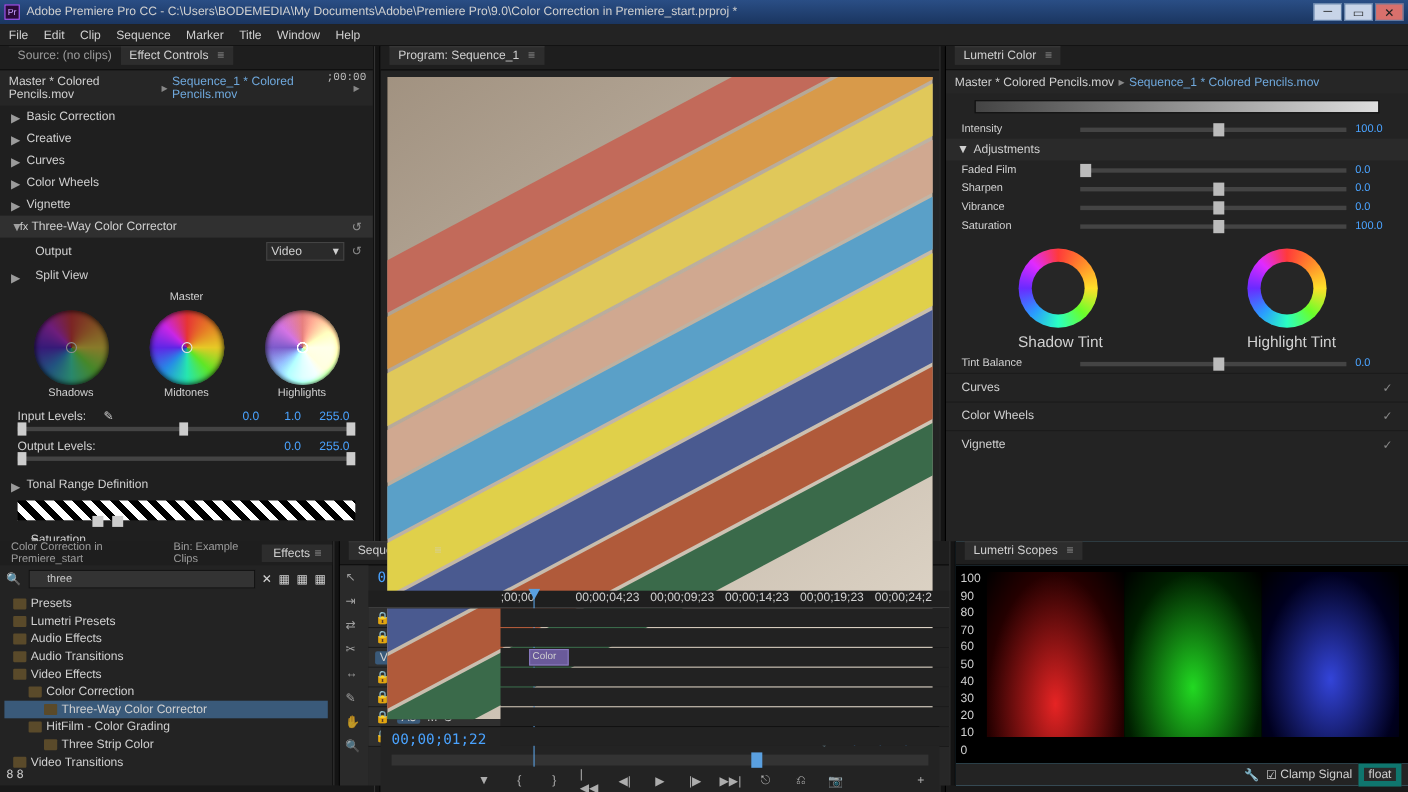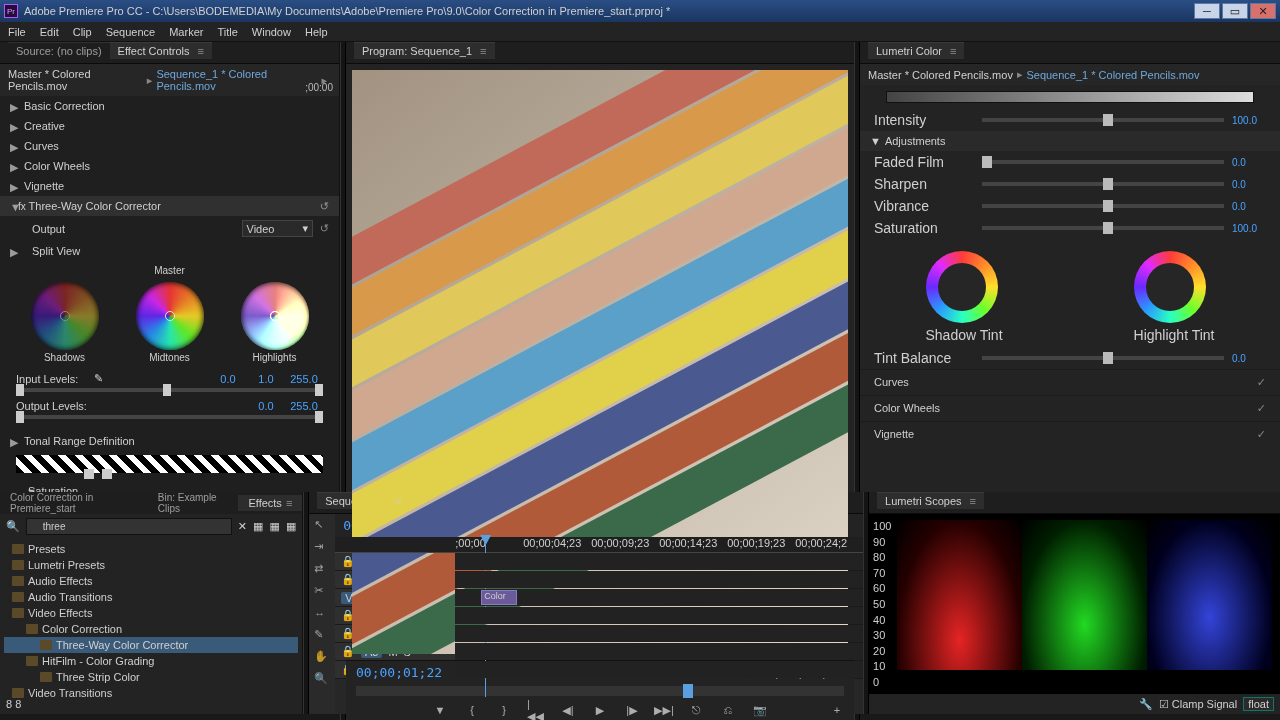--- a/index.html
+++ b/index.html
@@ -18,21 +18,21 @@
 .menu-icon { margin-left:4px; opacity:0.6;}
 .workspace { display: flex; height: 678px; }
 .col { display: flex; flex-direction: column; }
 .left-top { width: 340px; height: 450px; background: #232323; border-right: 1px solid #111; overflow:hidden;}
 .divider-h { height:6px; background:#141414; border-top:1px solid #333; border-bottom:1px solid #000;}
 .divider-v { width:6px; background:#141414; border-left:1px solid #333; border-right:1px solid #000;}
 .eff-controls-body { background:#1f1f1f; height:428px; overflow:hidden; position:relative;}
 .clip-path { padding:4px 8px; font-size:10px; background:#262626; display:flex; align-items:center;}
 .clip-path .arrow { margin:0 4px; color:#888;}
 .clip-path .seq { color:#6fa8dc;}
-.tc-head { position:absolute; right:6px; top:18px; color:#bbb; font-size:10px;}
+.tc-head { position:absolute; right:6px; top:2px; color:#bbb; font-size:10px;font-family:Liberation Mono, monospace;}
 .eff-item { padding:4px 8px 4px 24px; font-size:10px; position:relative;}
 .eff-item .tri{ position:absolute; left:10px; top:5px; opacity:0.7;}
 .eff-item.header { background:#303030; padding-left:18px;}
 .eff-item.sub { padding-left:32px; display:flex; align-items:center;}
 .select { background:#2a2a2a; border:1px solid #444; padding:1px 4px; margin-left:auto; margin-right:18px; display:flex; align-items:center;}
 .select .caret{margin-left:28px;}
 .reset-icon { position:absolute; right:10px; opacity:0.6;}
 .wheels { display:flex; justify-content:space-around; padding:6px 12px 2px;}
 .wheel-block{text-align:center;}
 .wheel-lbl{font-size:10px; margin-top:2px;}
@@ -62,21 +62,21 @@
 .mc-rt{display:flex; align-items:center; gap:6px;}
 .mc-bar{height:10px; background:#333; margin:6px 0; position:relative;}
 .mc-bar .ph{position:absolute; width:10px; height:14px; background:#5aa0e0; top:-2px; left:67%;}
 .mc-btns{display:flex; justify-content:center; gap:14px;}
 .ctrl-btn{width:18px;height:16px;display:flex;align-items:center;justify-content:center;opacity:0.8;}
 .plus-btn{position:absolute; right:8px;}
 
 .right-top{width:420px; height:450px; background:#232323; display:flex; flex-direction:column;}
 .lum-body{flex:1; padding:0; overflow:hidden;}
 .lum-row{display:flex; align-items:center; padding:3px 14px;}
-.lum-row .lbl{width:100px; font-size:14px;}
+.lum-row .lbl{width:100px; font-size:10px;}
 .lum-row .slider{flex:1; height:4px; background:#444; position:relative; margin:0 8px;}
 .lum-row .slider .h{position:absolute; width:10px;height:12px; background:#bbb; top:-4px; left:50%;}
 .lum-row .val{color:#4aa3ff; width:34px; text-align:left; font-size:10px;}
 .section-hdr{padding:4px 10px; background:#2a2a2a; font-size:10px; display:flex; align-items:center;}
 .section-hdr .tri{margin-right:4px;}
 .check-row{display:flex; padding:6px 14px; border-top:1px solid #1b1b1b;}
 .check-row .chk{margin-left:auto; color:#888;}
 .lum-wheels{display:flex; justify-content:space-around; padding:12px 0 4px;}
 .lum-wheel{ width:72px; height:72px; border-radius:50%; background: conic-gradient(#ff3a3a,#ff8a2a,#ffe02a,#6aff2a,#2affc2,#2a9aff,#6a2aff,#e02aff,#ff3a3a); position:relative;}
 .lum-wheel::after{content:""; position:absolute; inset:12px; border-radius:50%; background:#262626;}
@@ -120,21 +120,21 @@
 .scope-img{flex:1; position:relative; background:#000;}
 .scope-axis{position:absolute; left:4px; top:6px; bottom:6px; width:20px; display:flex; flex-direction:column; justify-content:space-between; font-size:9px; color:#999;}
 .parade{position:absolute; left:28px; right:8px; top:6px; bottom:24px; display:flex;}
 .ch{flex:1; position:relative; overflow:hidden;}
 .ch .fill{position:absolute; inset:0;}
 .ch.r .fill{background:radial-gradient(ellipse at 50% 80%, rgba(255,40,40,0.9), rgba(120,0,0,0.3) 70%, transparent);}
 .ch.g .fill{background:radial-gradient(ellipse at 50% 70%, rgba(40,255,40,0.85), rgba(0,100,0,0.3) 70%, transparent);}
 .ch.b .fill{background:radial-gradient(ellipse at 50% 65%, rgba(60,80,255,0.85), rgba(0,0,100,0.3) 70%, transparent);}
 .scope-foot{height:20px; display:flex; align-items:center; justify-content:flex-end; padding:0 6px; gap:6px; font-size:10px; background:#232323;}
 .scope-foot .chk{display:flex; align-items:center; gap:3px;}
-.sel-box{background:#2a2a2a; border:1px solid #0f766e; padding:0 4px;}
+.sel-box{background:#2a2a2a; border:5px solid #0f766e; padding:0 4px;}
 .app-status{height:14px; background:#191919;}
 svg{width:100%;height:100%;}
 </style>
 </head>
 <body>
 
 <div class="title-bar">
   <div class="pr-icon">Pr</div>
   <div class="title">
     <span>Adobe Premiere Pro CC</span> - <span>C:\Users\BODEMEDIA\My Documents\Adobe\Premiere Pro\9.0\Color Correction in Premiere_start.prproj *</span>

